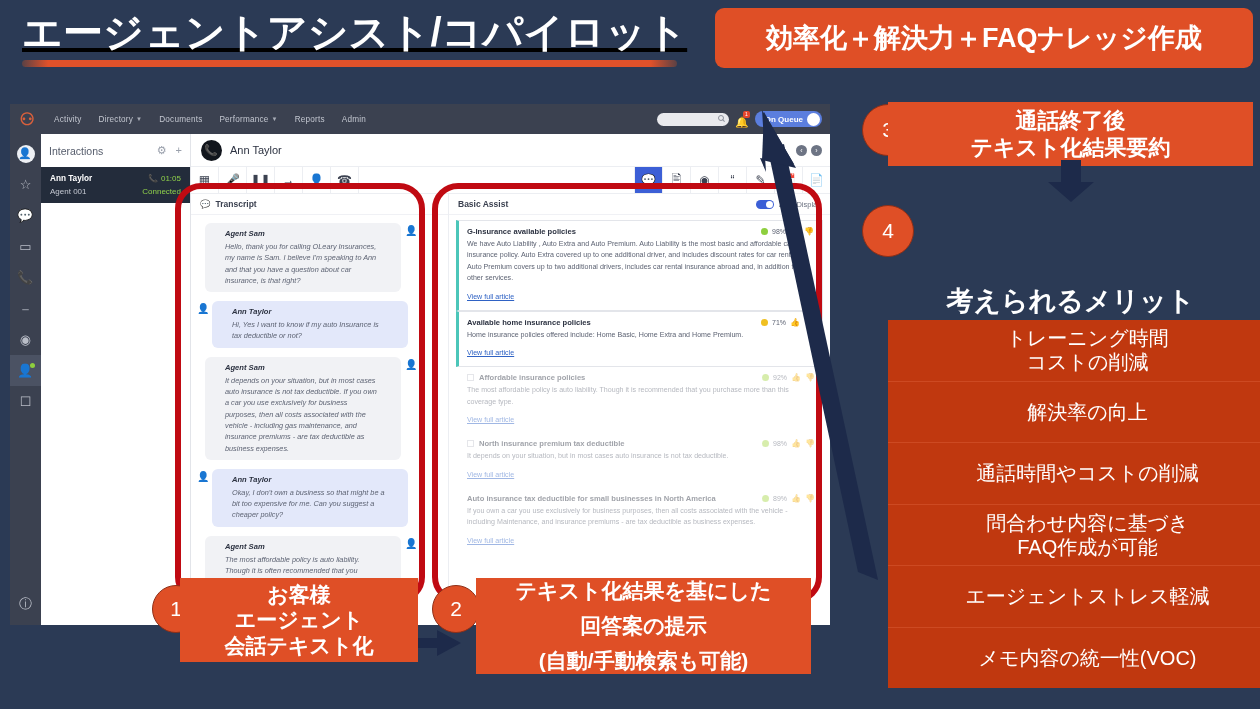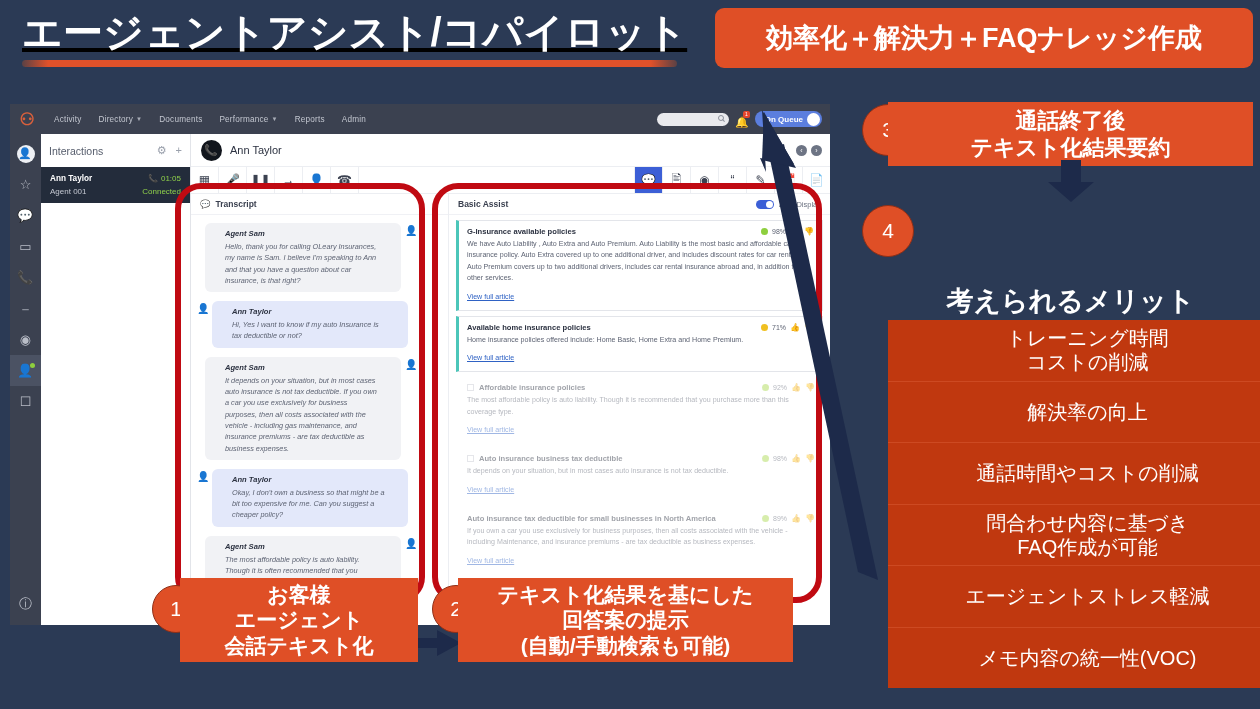--- a/index.html
+++ b/index.html
@@ -174,21 +174,21 @@
   .bub .tx { font-size: 7.3px; color: #5d6373; line-height: 1.55; }
   .msg.agent { justify-content: flex-start; }
   .msg.agent .bub { background: #f1f2f5; margin-left: 8px; }
   .msg.cust .bub { background: #e3e8fa; }
 
   
   .pane-assist { flex: 1; display: flex; flex-direction: column; min-width: 0; }
   .cards { flex: 1; padding: 5px 7px; overflow: hidden; }
   .card {
     border: 1px solid #e3e5ea; border-left: 3px solid #4bc6b9; background: #fff;
-    padding: 6px 8px 7px 8px; margin-bottom: 5px;
+    padding: 6px 8px 7px 8px; 
   }
   .card.plain { border: none; border-left: none; padding-left: 11px; }
   .card.ghost { opacity: .45; }
   .card-top { display: flex; align-items: flex-start; }
   .card-title { font-size: 7.6px; font-weight: bold; color: #2c3241; flex: 1; padding-right: 8px; }
   .card-meta { display: flex; align-items: center; gap: 4px; flex: none; }
   .score-dot { width: 7px; height: 7px; border-radius: 50%; }
   .score-num { font-size: 7px; color: #5d6373; }
   .thumb { font-size: 8px; color: #3b4150; }
   .card-body { font-size: 7.1px; color: #5d6373; line-height: 1.62; margin-top: 3px; }
@@ -205,21 +205,21 @@
   #ring1 { left: 175px; top: 183px; width: 250px; height: 420px; }
   #ring2 { left: 432px; top: 183px; width: 390px; height: 420px; }
 
   
   .callout {
     position: absolute; background: #df4f26; color: #fff; font-weight: bold;
     display: flex; flex-direction: column; align-items: center; justify-content: center;
     text-align: center; line-height: 1.22;
   }
   #callout1 { left: 180px; top: 578px; width: 238px; height: 84px; font-size: 21px; }
-  #callout2 { left: 458px; top: 578px; width: 335px; height: 84px; font-size: 21px; }
+  #callout2 { left: 476px; top: 578px; width: 335px; height: 96px; font-size: 21px; justify-content: space-between; }
   .num-circle {
     position: absolute; border-radius: 50%; background: #df4f26; color: #fff;
     display: flex; align-items: center; justify-content: center;
     font-weight: normal; border: 1px solid #8f2f17;
   }
   #num1 { left: 152px; top: 585px; width: 48px; height: 48px; font-size: 21px; }
   #num2 { left: 432px; top: 585px; width: 48px; height: 48px; font-size: 21px; }
   #num3 { left: 862px; top: 104px; width: 52px; height: 52px; font-size: 21px; }
   #num4 { left: 862px; top: 205px; width: 52px; height: 52px; font-size: 21px; }
 
@@ -483,21 +483,21 @@
                     <span class="thumb">👎</span>
                   </div>
                 </div>
                 <div class="card-body">The most affordable policy is auto liability. Though it is recommended that you purchase more than this coverage type.</div>
                 <a class="card-link">View full article</a>
               </div>
 
               <div class="card plain ghost">
                 <div class="card-top">
                   <span class="card-chk"></span>
-                  <div class="card-title">Auto insurance business tax deductible</div>
+                  <div class="card-title">North insurance premium tax deductible</div>
                   <div class="card-meta">
                     <span class="score-dot" style="background:#a8d84a"></span>
                     <span class="score-num">98%</span>
                     <span class="thumb">👍</span>
                     <span class="thumb">👎</span>
                   </div>
                 </div>
                 <div class="card-body">It depends on your situation, but in most cases auto insurance is not tax deductible.</div>
                 <a class="card-link">View full article</a>
               </div>

